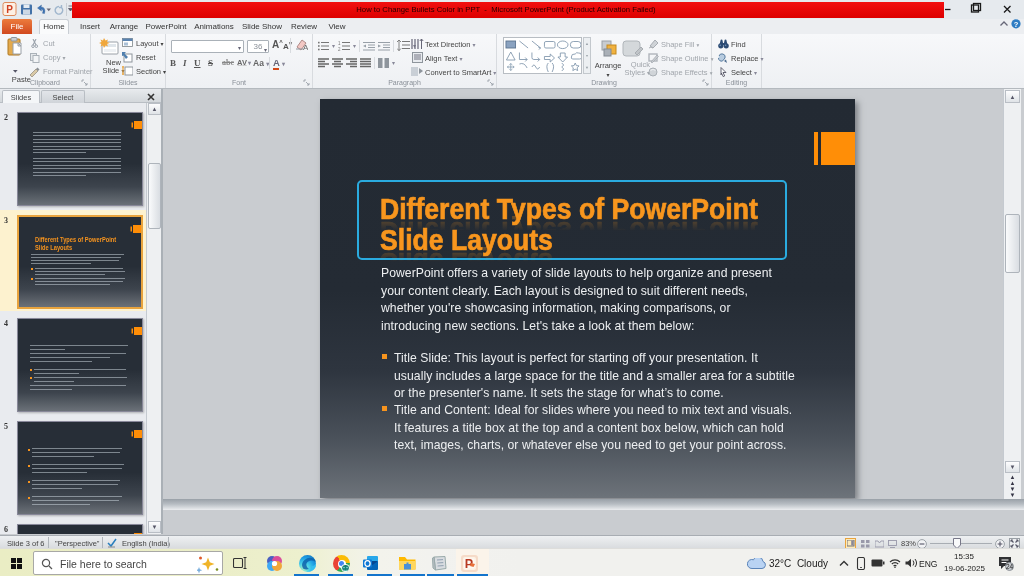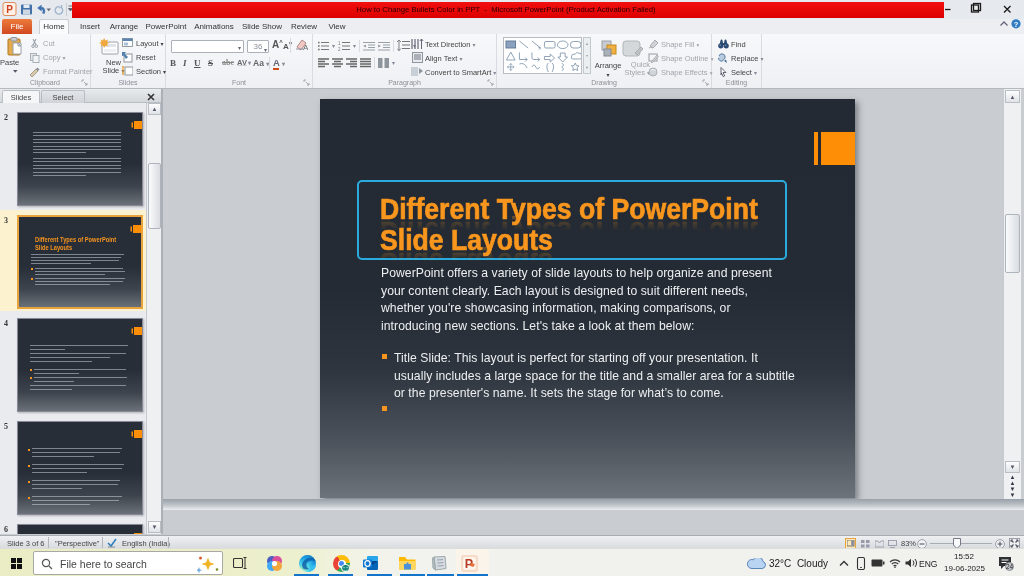--- a/index.html
+++ b/index.html
@@ -86,21 +86,21 @@
   </div>
   <div id="ribbon">
 
     <div class="rgroup" style="left:0;width:91px">
       <svg class="abs" style="left:7px;top:3px" width="17" height="20" viewBox="0 0 17 20">
         <rect x="1" y="2" width="12" height="16" rx="1" fill="#e3aa4e" stroke="#b07820"></rect>
         <rect x="4" y="0.5" width="6" height="3.5" rx="1" fill="#c9cdd2" stroke="#8e959c"></rect>
         <path d="M6 6 h8 v11 h-8z" fill="#fff" stroke="#9aa0a7"></path>
         <path d="M11 6 l3 3 h-3z" fill="#d7dbde" stroke="#9aa0a7"></path>
       </svg>
-      <div class="abs btxt" style="left:0;top:24px;width:31px;text-align:left">Paste</div>
+      <div class="abs btxt" style="left:0;top:41px;width:31px;text-align:right">Paste</div>
       <svg class="abs" style="left:13px;top:36px" width="5" height="3">
           <path d="M0 0 h4.6 l-2.3 2.8z" fill="#556"></path>
         </svg>
       <svg class="abs" style="left:31px;top:5px" width="9" height="9" viewBox="0 0 9 9">
           <path d="M2 0 l3 6 m0-6 L2 6" stroke="#9aa2ab" stroke-width="1.1" fill="none"></path>
           <circle cx="2" cy="7.2" r="1.3" fill="none" stroke="#9aa2ab"></circle>
           <circle cx="5.3" cy="7.2" r="1.3" fill="none" stroke="#9aa2ab"></circle>
         </svg>
       <div class="abs gtxt" style="left:43px;top:5px">Cut</div>
       <svg class="abs" style="left:30px;top:19px" width="10" height="10" viewBox="0 0 10 10">
@@ -427,20 +427,21 @@
       <div id="slide">
         <div class="abs" style="right:37px;top:33px;width:4.5px;height:33px;background:#ff8e07"></div>
         <div class="abs" style="right:0;top:33px;width:34px;height:33px;background:#ff8e07"></div>
         <div id="titlebox"></div>
         <div class="titleline" style="top:94.5px">Different Types of PowerPoint</div>
         <div class="titleline" style="top:125.5px">Slide Layouts</div>
         <div class="body" style="left:61px;top:166px">PowerPoint offers a variety of slide layouts to help organize and present<br>your content clearly. Each layout is designed to suit different needs,<br>whether you're showcasing information, making comparisons, or<br>introducing new sections. Let's take a look at them below:</div>
         <div class="bullet" style="left:62px;top:255px"></div>
         <div class="body" style="left:74px;top:251px">Title Slide: This layout is perfect for starting off your presentation. It<br>usually includes a large space for the title and a smaller area for a subtitle<br>or the presenter's name. It sets the stage for what’s to come.</div>
         <div class="bullet" style="left:62px;top:307px"></div>
+        <div class="body" style="left:74px;top:303px">Title and Content: Ideal for slides where you need to mix text and visuals.<br>It features a title box at the top and a content box below, which can hold<br>text, images, charts, or whatever else you need to get your point across.</div>
       </div>
       <div class="abs" style="left:678px;top:412px;right:20px;height:2px"></div>
       <div class="abs" style="left:0px;top:410px;right:0;height:11px;background:linear-gradient(#99a0a7,#b6bcc2 45%,#d3d7db 75%,#ebedf0 100%)"></div>
       <div class="abs" style="right:3px;top:0;width:18px;height:410px;background:#eef0f2;border-left:1px solid #c5cad0">
         <div class="abs" style="left:1px;top:1px;width:15px;height:13px;background:linear-gradient(#fdfdfe,#dfe3e7);border:1px solid #b9bec5;font-size:6px;color:#556;text-align:center;line-height:12px">▲</div>
         <div class="abs" style="left:1px;top:125px;width:15px;height:59px;background:linear-gradient(90deg,#fafbfc,#d9dde2);border:1px solid #aeb4bb;border-radius:2px"></div>
         <div class="abs" style="left:1px;top:372px;width:15px;height:12px;background:linear-gradient(#fdfdfe,#dfe3e7);border:1px solid #b9bec5;font-size:6px;color:#556;text-align:center;line-height:11px">▼</div>
         <div class="abs" style="left:1px;top:385px;width:15px;height:13px;font-size:6px;color:#334;text-align:center;line-height:6px">▲<br>▲</div>
         <div class="abs" style="left:1px;top:397px;width:15px;height:13px;font-size:6px;color:#334;text-align:center;line-height:6px">▼<br>▼</div>
       </div>
@@ -590,21 +591,21 @@
       </svg>
     <svg class="abs" style="left:889px;top:9px" width="12" height="10" viewBox="0 0 12 10">
         <path d="M1 4 a7 7 0 0 1 10 0 M2.8 6 a4.5 4.5 0 0 1 6.4 0 M4.6 8 a2 2 0 0 1 2.8 0" stroke="#333" stroke-width="1.1" fill="none"></path>
         <circle cx="6" cy="9.2" r="0.8" fill="#333"></circle>
       </svg>
     <svg class="abs" style="left:905px;top:9px" width="12" height="10" viewBox="0 0 12 10">
         <path d="M0.5 3.5 h2.5 L6 0.8 v8.4 L3 6.5 H0.5z" fill="#333"></path>
         <path d="M8 2.5 a4 4 0 0 1 0 5 M10 1 a6.5 6.5 0 0 1 0 8" stroke="#333" stroke-width="1" fill="none"></path>
       </svg>
     <span class="abs" style="left:919px;top:10px;font-size:8.5px;color:#222">ENG</span>
-    <span class="abs" style="left:954px;top:3px;font-size:8px;color:#222">15:52</span>
+    <span class="abs" style="left:954px;top:3px;font-size:8px;color:#222">15:35</span>
     <span class="abs" style="left:944px;top:14.5px;font-size:8px;color:#222">19-06-2025</span>
     <svg class="abs" style="left:998px;top:7px" width="16" height="15" viewBox="0 0 16 15">
         <path d="M1 1 h12 v9 H6 l-3 3 v-3 H1z" fill="#2f3033"></path>
         <path d="M3.5 4 h7 M3.5 6.5 h5" stroke="#fff" stroke-width="1"></path>
         <circle cx="11.5" cy="10.5" r="4" fill="#c9cdd2" stroke="#8a8f95"></circle>
         <text x="11.5" y="13" font-size="6.5" fill="#222" text-anchor="middle">24</text>
       </svg>
   </div>
 </div>
 

